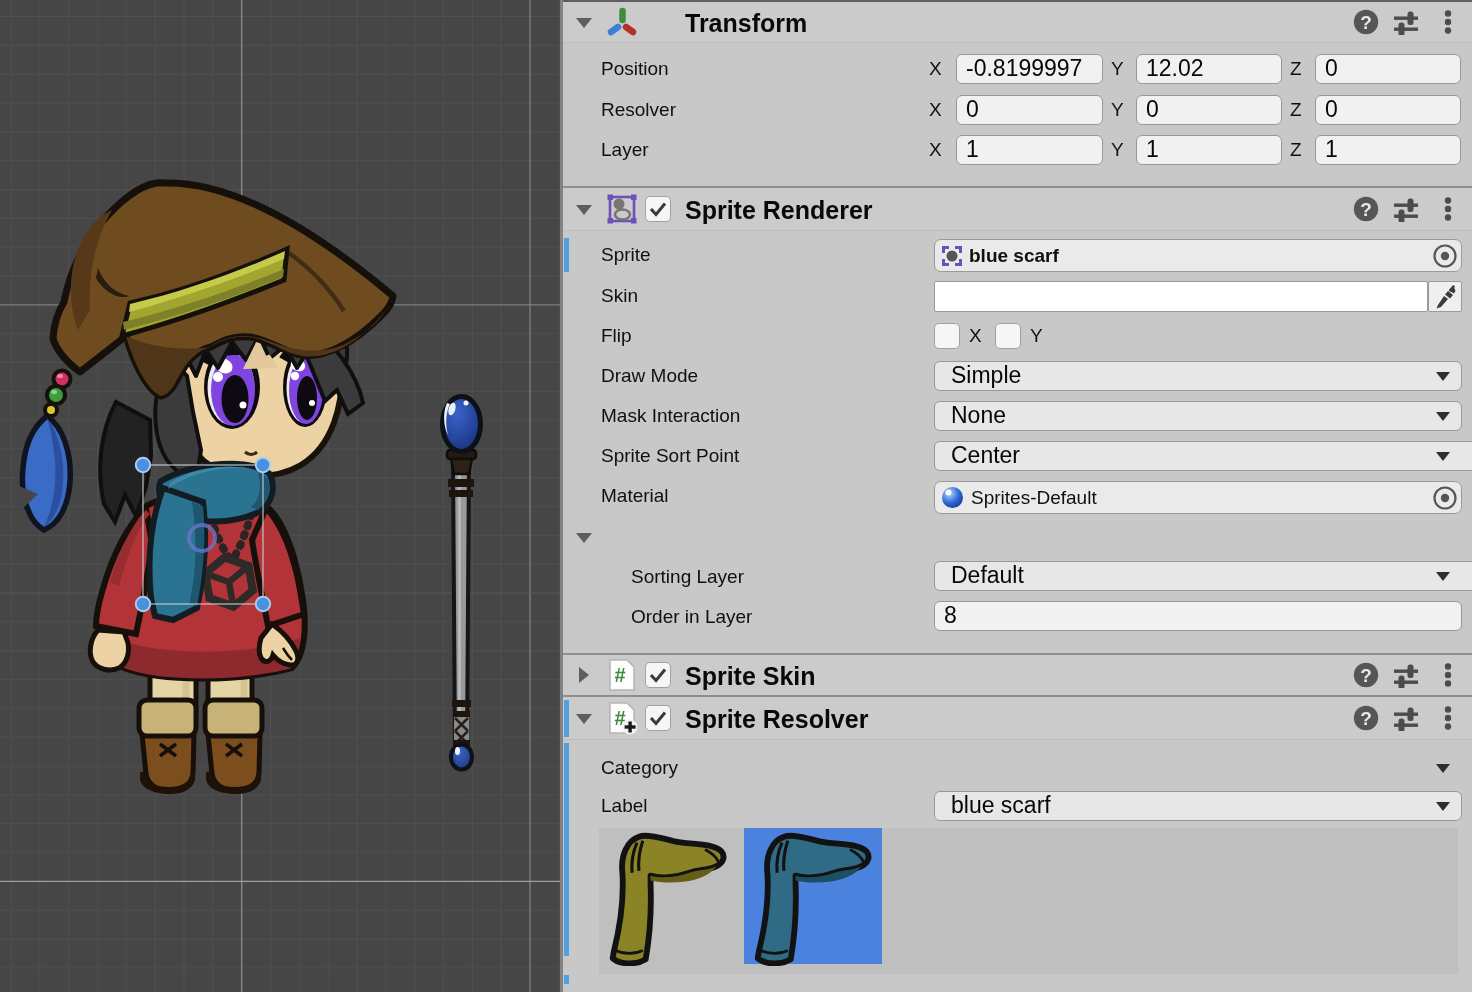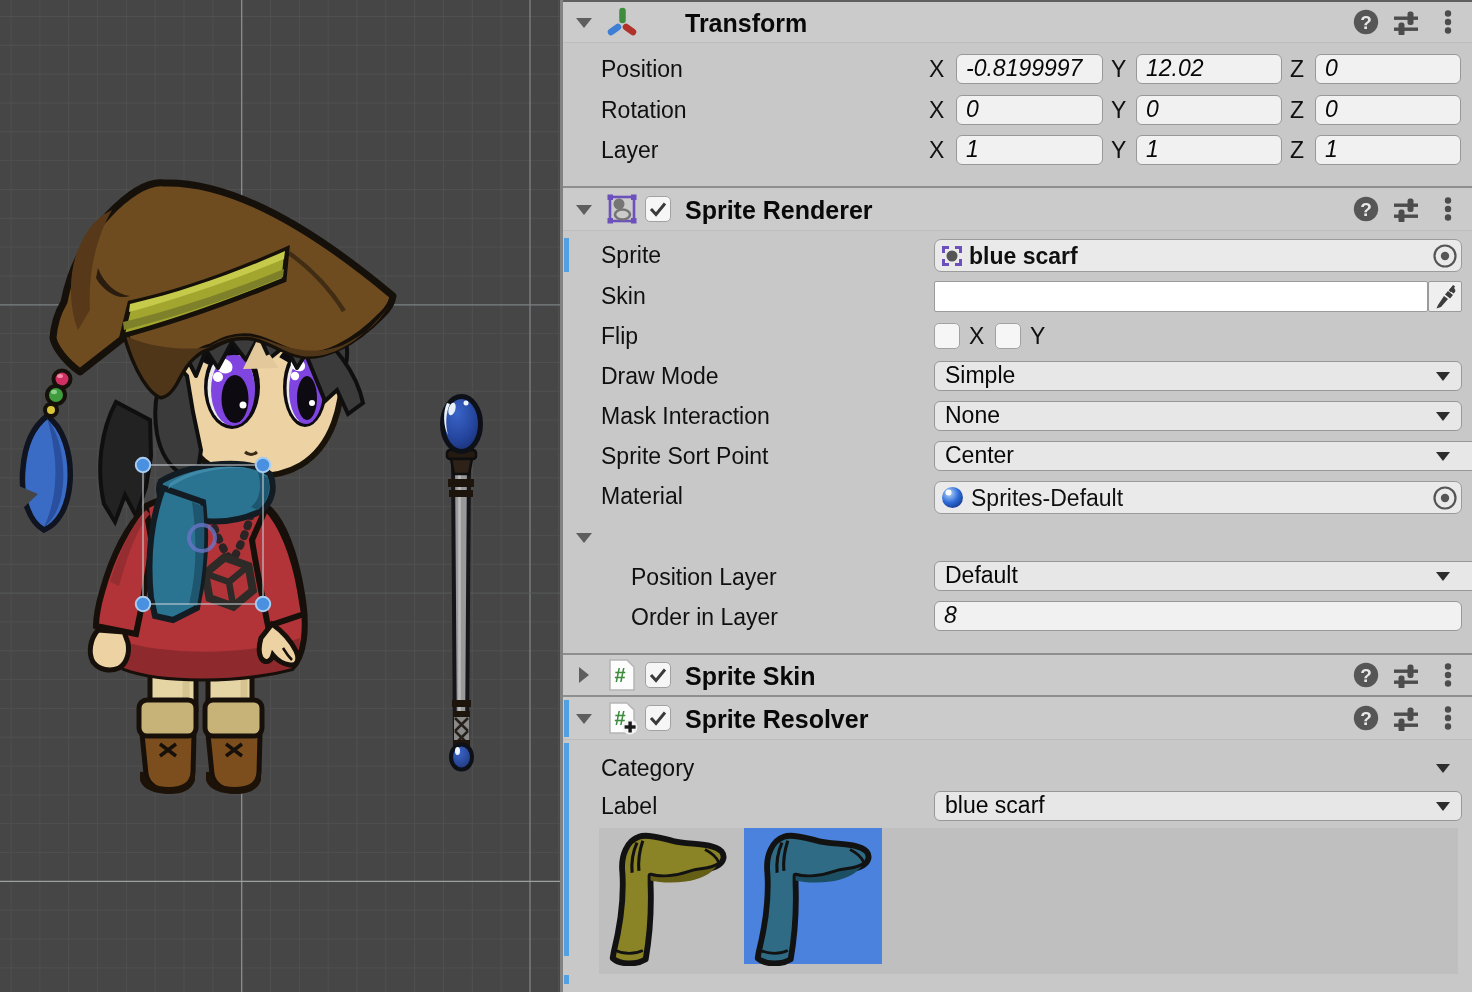--- a/index.html
+++ b/index.html
@@ -3,24 +3,24 @@
 <meta charset="utf-8">
 <style>
 html,body{margin:0;padding:0;width:1472px;height:992px;overflow:hidden;background:#c8c8c8;
 font-family:"Liberation Sans",sans-serif;}
 #scene{position:absolute;left:0;top:0;width:560px;height:992px;background:#464646;}
 #sep{position:absolute;left:560px;top:0;width:3px;height:992px;background:#828282;}
 #insp{position:absolute;left:563px;top:0;width:909px;height:992px;background:#c8c8c8;}
 .hdr{position:absolute;left:0;width:909px;height:40px;background:#cbcbcb;}
 .dark{position:absolute;left:0;width:909px;height:2px;background:#8e8e8e;}
 .title{position:absolute;font-size:25px;font-weight:bold;color:#090909;}
-.lbl{position:absolute;font-size:23px;color:#101010;height:28px;line-height:28px;}
-.fld{position:absolute;box-sizing:border-box;height:30px;background:#f1f1f1;border:1.5px solid #989898;border-radius:6px;font-size:23px;color:#070707;padding-left:9px;line-height:26px;white-space:nowrap;font-style:italic;}
+.lbl{position:absolute;font-size:19px;color:#101010;height:28px;line-height:28px;}
+.fld{position:absolute;box-sizing:border-box;height:30px;background:#f1f1f1;border:1.5px solid #989898;border-radius:6px;font-size:23px;color:#070707;padding-left:9px;line-height:26px;white-space:nowrap;}
 .obj{position:absolute;box-sizing:border-box;height:33px;background:#eaeaea;border:1.5px solid #9b9b9b;border-radius:7px;font-size:23px;color:#070707;line-height:29px;white-space:nowrap;}
-.dd{position:absolute;box-sizing:border-box;height:30px;background:#e7e7e7;border:1.5px solid #989898;border-radius:6px;font-size:23px;color:#070707;padding-left:10px;line-height:26px;white-space:nowrap;}
+.dd{position:absolute;box-sizing:border-box;height:30px;background:#e7e7e7;border:1.5px solid #989898;border-radius:6px;font-size:23px;color:#070707;padding-left:16px;line-height:26px;white-space:nowrap;}
 .tri{position:absolute;width:0;height:0;border-left:7px solid transparent;border-right:7px solid transparent;border-top:9px solid #2d2d2d;}
 .cb{position:absolute;box-sizing:border-box;width:26px;height:26px;background:#f6f6f6;border:1.5px solid #a2a2a2;border-radius:5px;}
 .stripe{position:absolute;left:1px;width:4.5px;background:#51a1e2;}
 svg{display:block}
 </style>
 </head>
 <body>
 <div id="scene">
 <svg width="560" height="992" viewBox="0 0 560 992">
 <rect x="0" y="0" width="560" height="992" fill="#464646"></rect>
@@ -237,21 +237,21 @@
       </g>
     </svg>
 <div style="position:absolute;left:0;top:42px;width:909px;height:1px;background:#bdbdbd"></div>
 <div class="lbl" style="left:38px;top:55px">Position</div>
 <div class="lbl" style="left:366px;top:55px">X</div>
 <div class="fld" style="left:393px;top:54px;width:147px">-0.8199997</div>
 <div class="lbl" style="left:548px;top:55px">Y</div>
 <div class="fld" style="left:573px;top:54px;width:146px">12.02</div>
 <div class="lbl" style="left:727px;top:55px">Z</div>
 <div class="fld" style="left:752px;top:54px;width:146px">0</div>
-<div class="lbl" style="left:38px;top:96px">Rotation</div>
+<div class="lbl" style="left:38px;top:96px">Resolver</div>
 <div class="lbl" style="left:366px;top:96px">X</div>
 <div class="fld" style="left:393px;top:95px;width:147px">0</div>
 <div class="lbl" style="left:548px;top:96px">Y</div>
 <div class="fld" style="left:573px;top:95px;width:146px">0</div>
 <div class="lbl" style="left:727px;top:96px">Z</div>
 <div class="fld" style="left:752px;top:95px;width:146px">0</div>
 <div class="lbl" style="left:38px;top:136px">Layer</div>
 <div class="lbl" style="left:366px;top:136px">X</div>
 <div class="fld" style="left:393px;top:135px;width:147px">1</div>
 <div class="lbl" style="left:548px;top:136px">Y</div>
@@ -353,21 +353,21 @@
       <circle cx="7.5" cy="6.5" r="3" fill="#ffffff" opacity="0.95"></circle>
     </svg>
 <div class="lbl" style="left:408px;top:484px">Sprites-Default</div>
 <svg style="position:absolute;left:869px;top:485px" width="26" height="26">
       <circle cx="13" cy="13" r="10.5" fill="none" stroke="#555" stroke-width="2.2"></circle>
       <circle cx="13" cy="13" r="4.2" fill="#555"></circle>
     </svg>
 <svg style="position:absolute;left:12px;top:531px" width="18" height="13">
       <path d="M1,2 L17,2 L9,12 Z" fill="#5e5e5e"></path>
     </svg>
-<div class="lbl" style="left:68px;top:563px">Position Layer</div>
+<div class="lbl" style="left:68px;top:563px">Sorting Layer</div>
 <div class="dd" style="left:371px;top:561px;width:588px">Default</div>
 <div class="tri" style="left:873px;top:572px"></div>
 <div class="lbl" style="left:68px;top:603px">Order in Layer</div>
 <div class="fld" style="left:371px;top:601px;width:528px">8</div>
     <div class="dark" style="top:653px"></div>
 <div class="hdr" style="top:655px;height:40px"></div>
 <svg style="position:absolute;left:14px;top:666px" width="13" height="18">
       <path d="M2,1 L2,17 L12,9 Z" fill="#5e5e5e"></path>
     </svg>
 <svg style="position:absolute;left:42px;top:658px" width="34" height="34">

